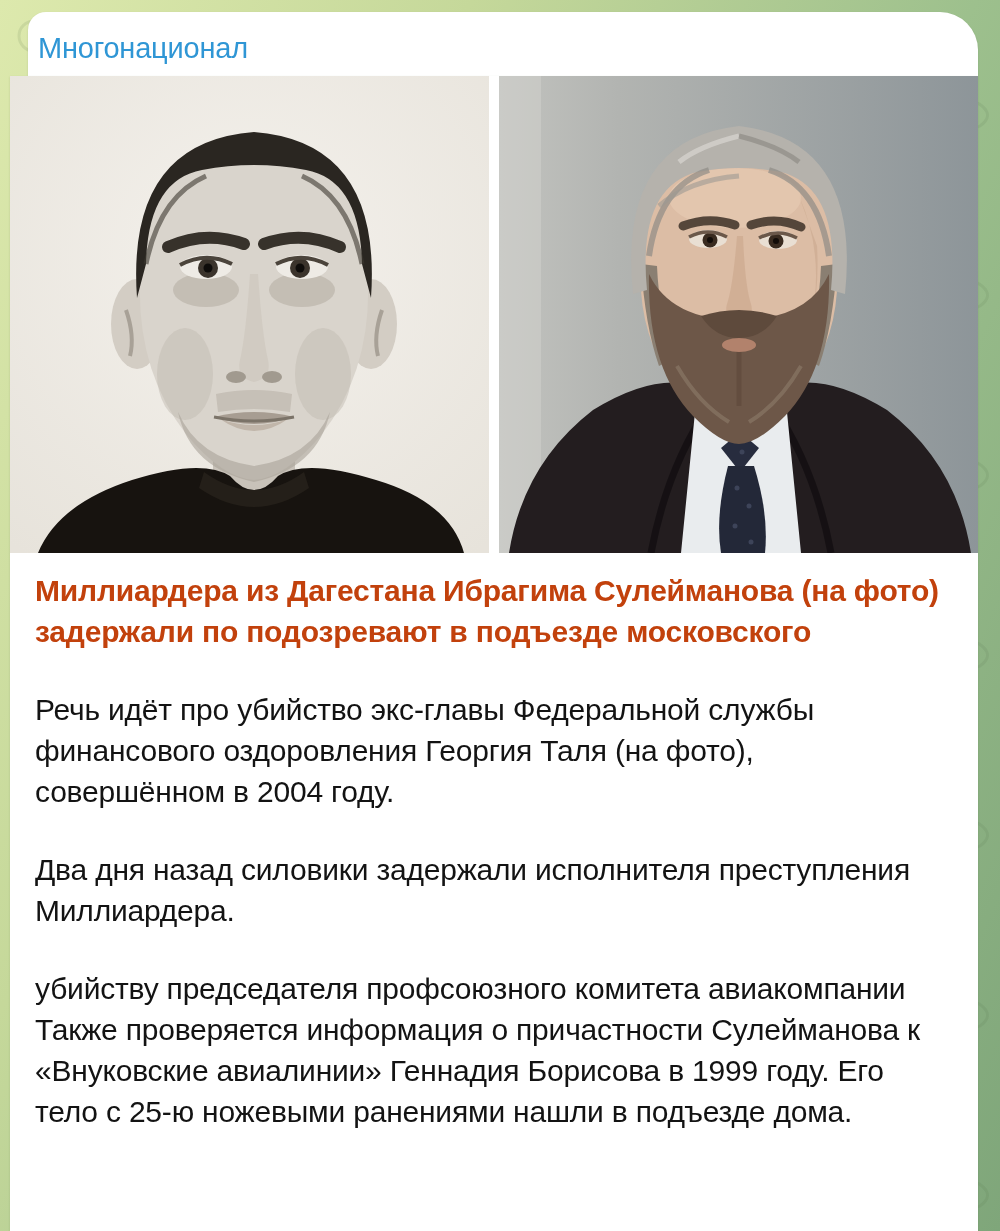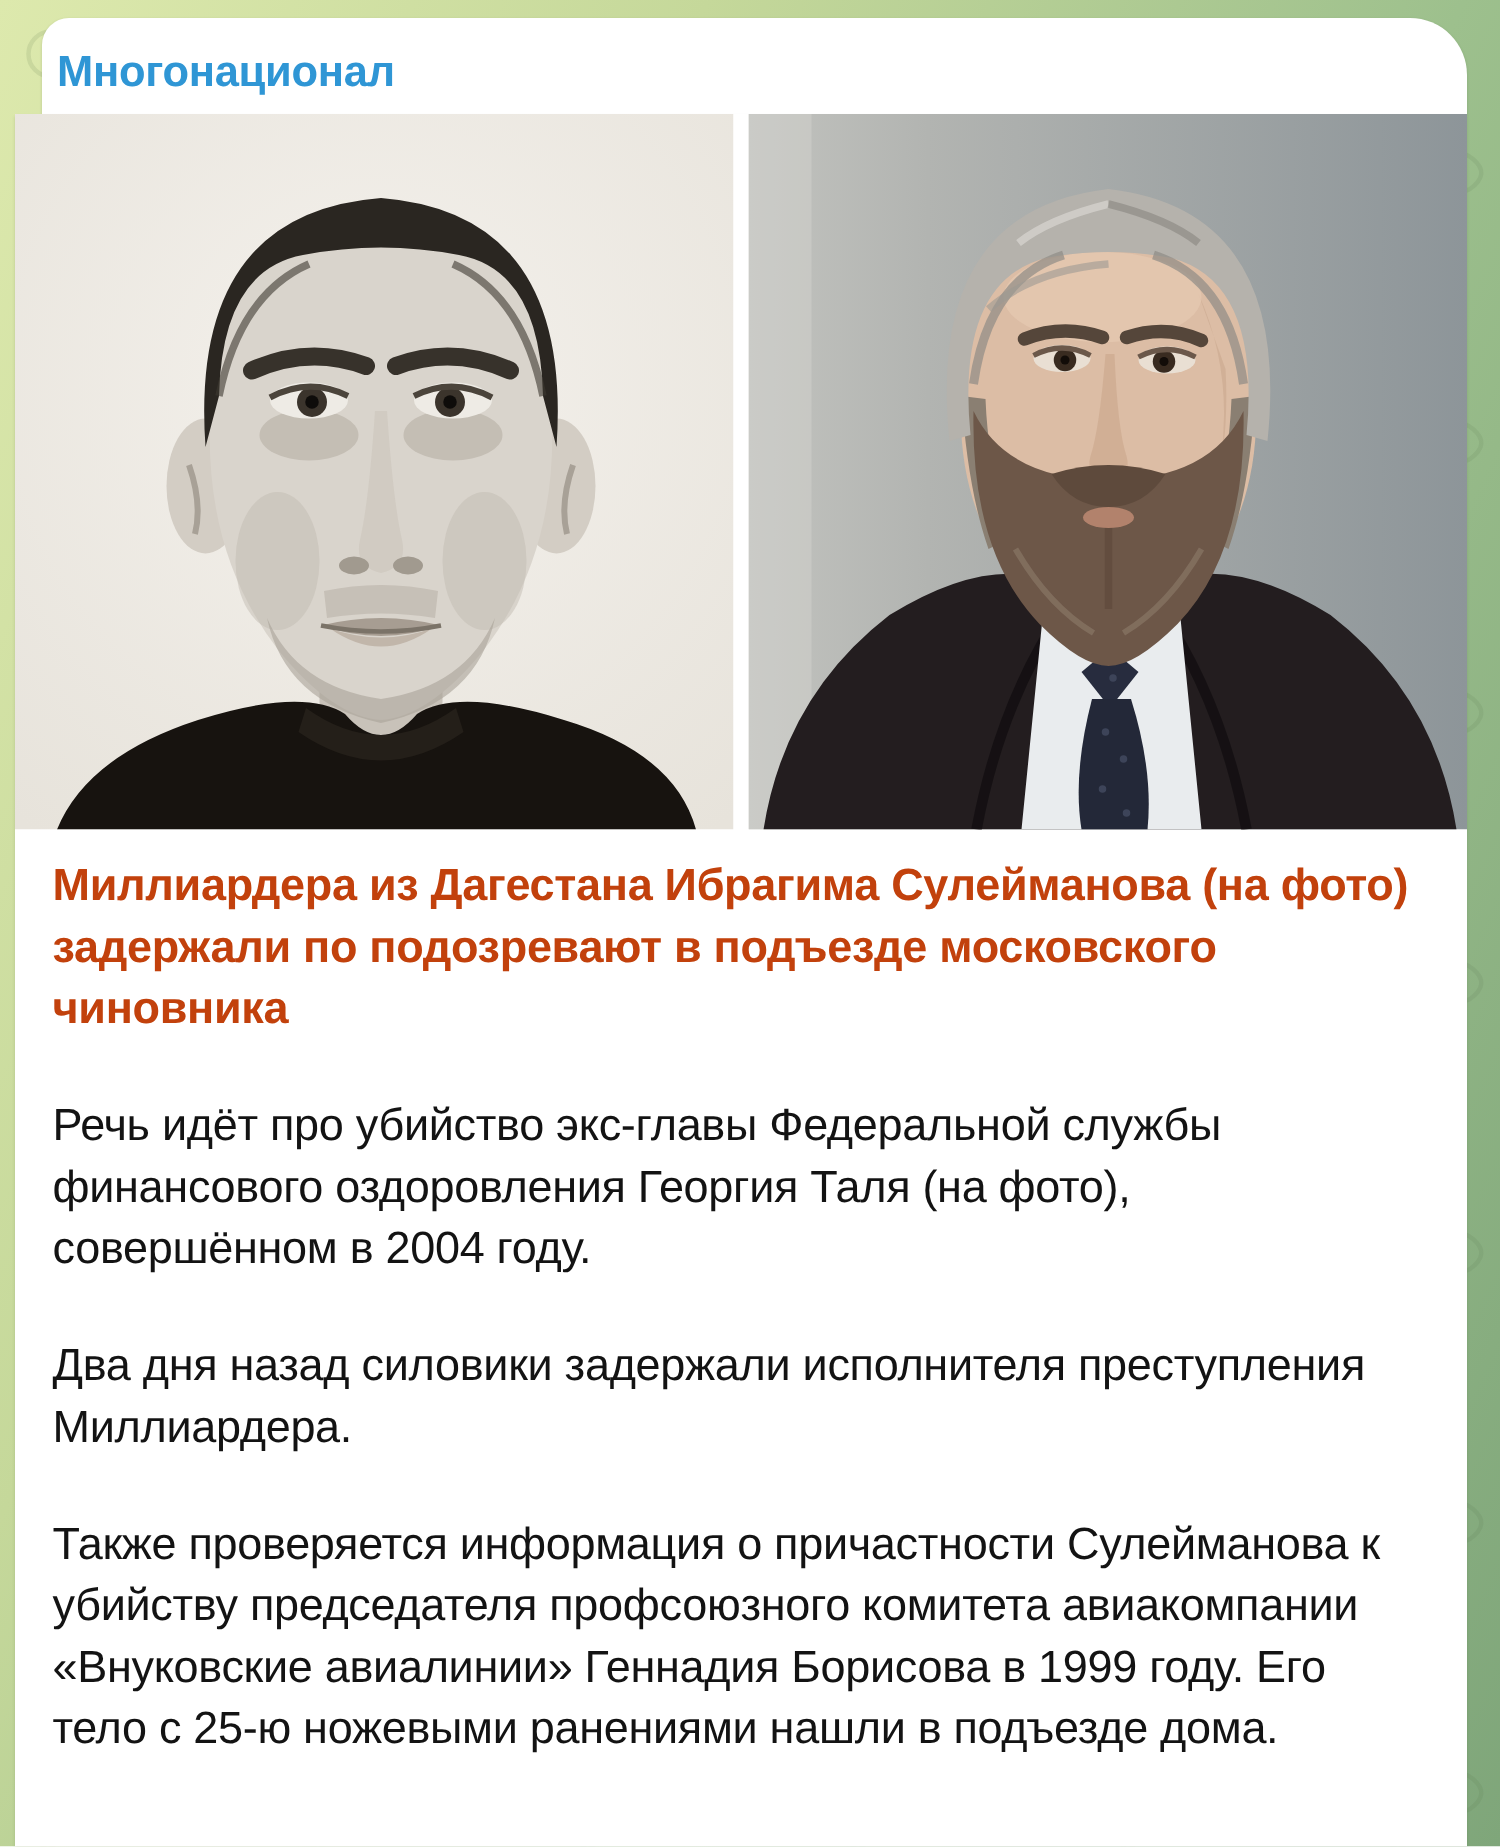--- a/index.html
+++ b/index.html
@@ -13,21 +13,21 @@
     background:linear-gradient(115deg,#dde9ad 0%,#c5d89a 30%,#9dc08d 62%,#7fa67a 100%);
   }
   .bg-doodles{position:absolute;left:0;top:0;width:1000px;height:1231px;}
   .bubble-header{
     position:absolute;left:28px;top:12px;width:950px;height:64px;
     background:#ffffff;border-radius:18px 38px 0 0;
     box-shadow:0 1px 2px rgba(60,80,50,0.18);
   }
   .channel-name{
     position:absolute;left:10px;top:20px;
-    font-size:29px;font-weight:700;color:#2f96d5;
+    font-size:29px;font-weight:400;color:#2f96d5;
     white-space:nowrap;letter-spacing:-0.2px;
   }
   .content-panel{
     position:absolute;left:10px;top:76px;width:968px;height:1155px;
     background:#ffffff;
     box-shadow:0 1px 2px rgba(60,80,50,0.18);
   }
   .photos-row{
     position:absolute;left:0;top:0;width:968px;height:477px;
     display:flex;gap:10px;background:#ffffff;
@@ -190,34 +190,33 @@
         <path d="M240,60 Q280,70 300,86" stroke="#8f8c86" stroke-width="5" fill="none" opacity="0.7"></path>
         <path d="M160,130 Q190,104 240,100" stroke="#9c9993" stroke-width="5" fill="none" opacity="0.6"></path>
       </svg>
 
     </div>
 
     <div class="message-text">
         <div class="para bold">
           <div class="line">Миллиардера из Дагестана Ибрагима Сулейманова (на фото)</div>
           <div class="line">задержали по подозревают в подъезде московского</div>
-          <div class="line">чиновника</div>
         </div>
         <div class="para">
           <div class="line">Речь идёт про убийство экс-главы Федеральной службы</div>
           <div class="line">финансового оздоровления Георгия Таля (на фото),</div>
           <div class="line">совершённом в 2004 году.</div>
         </div>
         <div class="para">
           <div class="line">Два дня назад силовики задержали исполнителя преступления</div>
           <div class="line">Миллиардера.</div>
         </div>
         <div class="para">
+          <div class="line">убийству председателя профсоюзного комитета авиакомпании</div>
           <div class="line">Также проверяется информация о причастности Сулейманова к</div>
-          <div class="line">убийству председателя профсоюзного комитета авиакомпании</div>
           <div class="line">«Внуковские авиалинии» Геннадия Борисова в 1999 году. Его</div>
           <div class="line">тело с 25-ю ножевыми ранениями нашли в подъезде дома.</div>
         </div>
       </div>
 
   </div>
 
 </div>
 
 </body></html>

